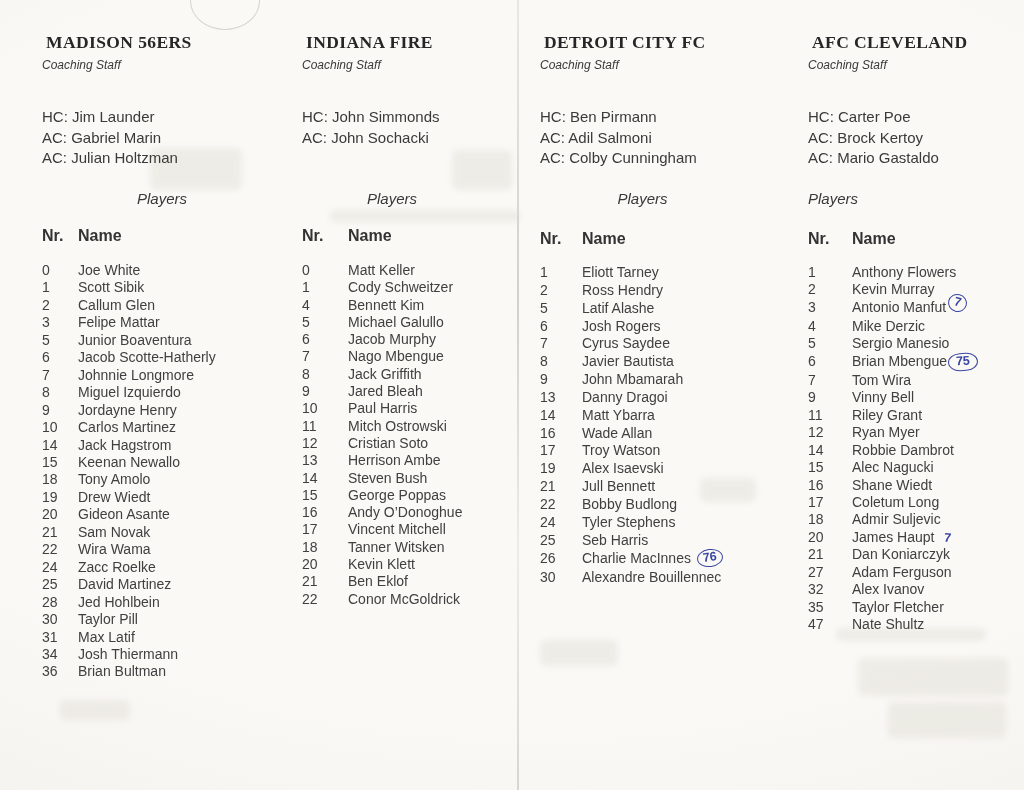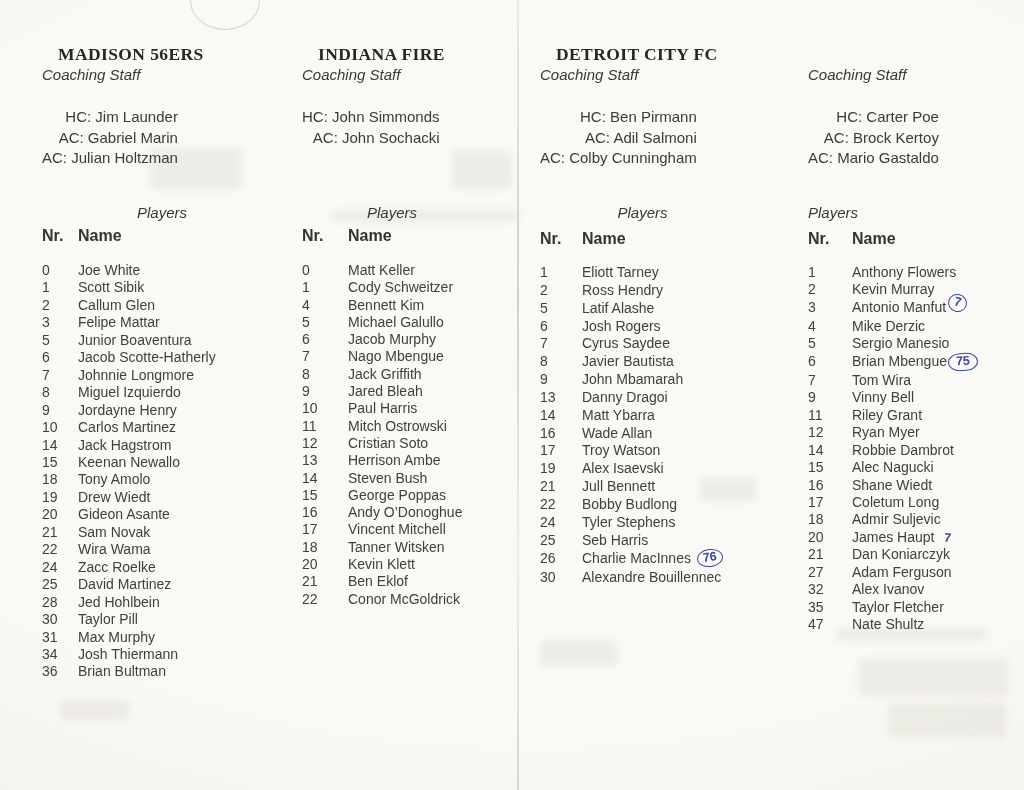--- a/index.html
+++ b/index.html
@@ -17,25 +17,25 @@
     border-radius:50%;pointer-events:none;}
   .smudge{position:absolute;background:#d6d2c7;opacity:.32;filter:blur(3px);border-radius:5px;pointer-events:none;}
 
   
   .col{position:absolute;top:28px;height:730px;}
   .c0{left:42px;width:240px}
   .c1{left:302px;width:180px}
   .c2{left:540px;width:205px}
   .c3{left:808px;width:208px}
 
-  .title{position:absolute;top:0;left:0;margin:16px;white-space:nowrap;
+  .title{position:absolute;top:0;left:0;margin:4px;white-space:nowrap;
     font-family:"Liberation Serif", serif;font-weight:bold;font-size:17.5px;letter-spacing:.4px;color:#262626;}
-  .staff-label{position:absolute;top:38px;left:0;font-style:italic;font-size:15px;color:#383838;}
-  .coaches{position:absolute;top:79px;left:0;font-size:15px;line-height:20.6px;color:#3a3a3a;white-space:nowrap;text-align:right;}
-  .players-label{position:absolute;top:176px;left:0;right:0;text-align:center;font-style:italic;font-size:15px;color:#383838;}
+  .staff-label{position:absolute;top:30px;left:0;font-style:italic;font-size:12px;color:#383838;}
+  .coaches{position:absolute;top:79px;left:0;font-size:15px;line-height:20.6px;color:#3a3a3a;white-space:nowrap;}
+  .players-label{position:absolute;top:162px;left:0;right:0;text-align:center;font-style:italic;font-size:15px;color:#383838;}
   .c3 .players-label{text-align:left;}
   .hdr{position:absolute;top:199px;left:0;font-weight:bold;font-size:16px;color:#333;display:flex;}
   .c2 .hdr,.c3 .hdr{top:202px;}
   .roster{position:absolute;top:234px;left:0;margin:0;padding:0;list-style:none;font-size:14px;color:#404040;white-space:nowrap;}
   .c2 .roster,.c3 .roster{top:236px;}
   .c0 .roster{line-height:17.45px}
   .c1 .roster{line-height:17.3px}
   .c2 .roster{line-height:17.85px}
   .c3 .roster{line-height:17.45px}
   .row{display:flex;align-items:baseline;}
@@ -159,21 +159,21 @@
         <li class="row">
           <span class="nr">28</span>
           <span class="nm">Jed Hohlbein</span>
         </li>
         <li class="row">
           <span class="nr">30</span>
           <span class="nm">Taylor Pill</span>
         </li>
         <li class="row">
           <span class="nr">31</span>
-          <span class="nm">Max Murphy</span>
+          <span class="nm">Max Latif</span>
         </li>
         <li class="row">
           <span class="nr">34</span>
           <span class="nm">Josh Thiermann</span>
         </li>
         <li class="row">
           <span class="nr">36</span>
           <span class="nm">Brian Bultman</span>
         </li>
       </ol>
@@ -359,20 +359,21 @@
           <span class="note circled">76</span>
         </li>
         <li class="row">
           <span class="nr">30</span>
           <span class="nm">Alexandre Bouillennec</span>
         </li>
       </ol>
   </section>
 
   <section class="col c3">
+    <h1 class="title">AFC CLEVELAND</h1>
     <div class="staff-label">Coaching Staff</div>
     <div class="coaches">
         <div>HC: Carter Poe</div>
         <div>AC: Brock Kertoy</div>
         <div>AC: Mario Gastaldo</div>
       </div>
     <div class="players-label">Players</div>
     <div class="hdr">
       <span class="nr">Nr.</span>
       <span>Name</span>

